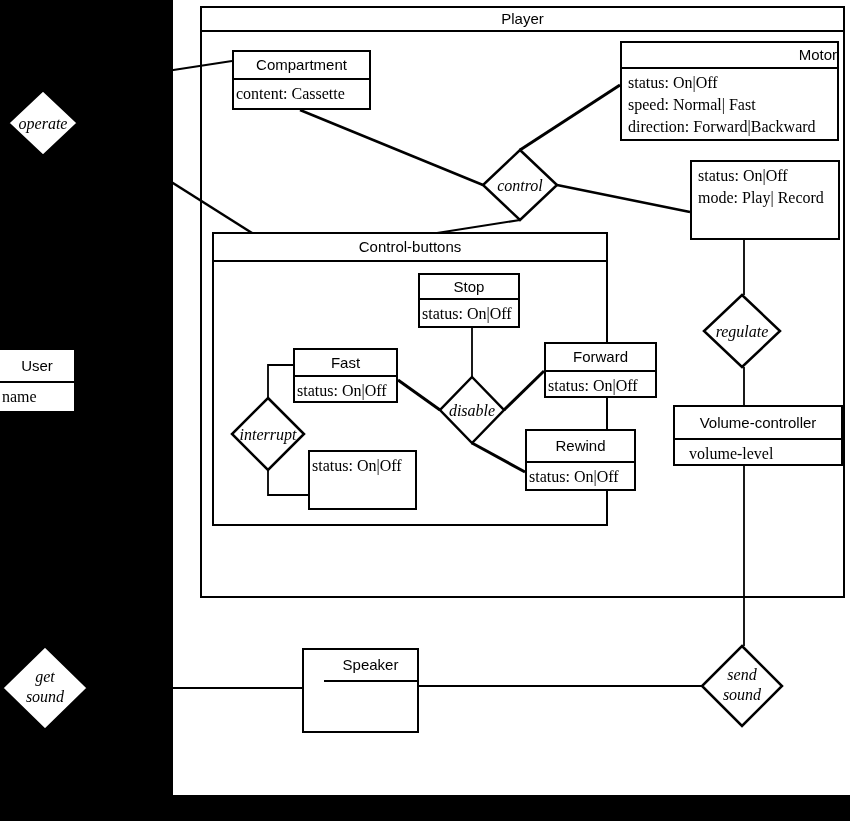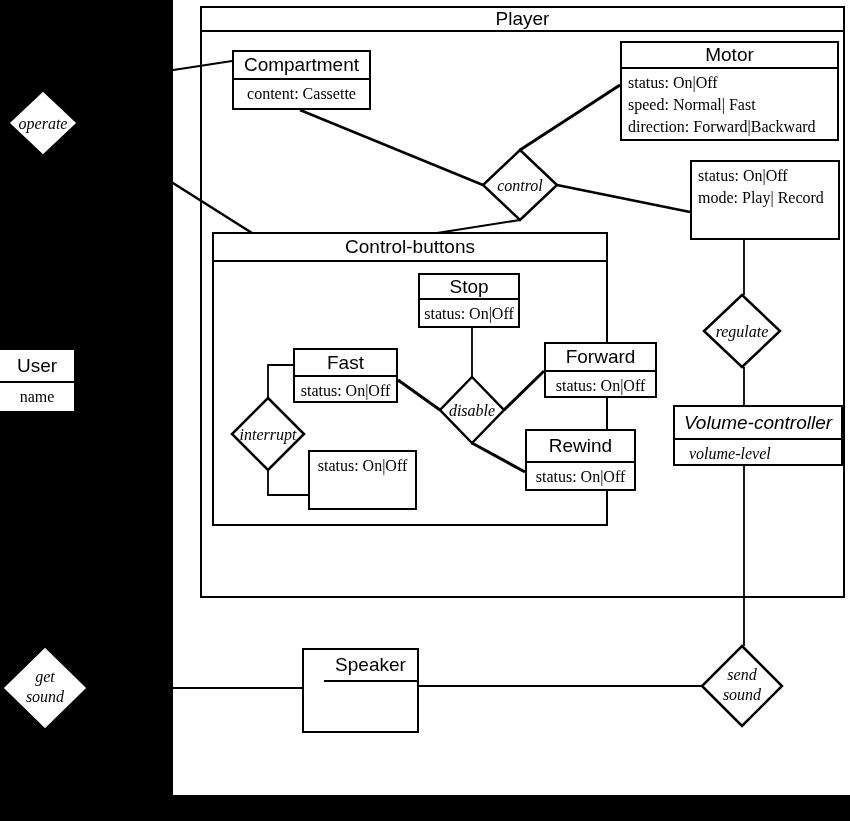--- a/index.html
+++ b/index.html
@@ -2,24 +2,24 @@
 <html><head>
 <meta charset="utf-8">
 <style>
   html,body{margin:0;padding:0;background:#000;}
   #stage{position:relative;width:850px;height:821px;background:#000;overflow:hidden;
          font-family:"Liberation Sans",sans-serif;}
   #wires{position:absolute;left:0;top:0;z-index:1;}
   .box{position:absolute;z-index:2;background:#fff;border:2px solid #000;box-sizing:border-box;}
   .frame{background:transparent;}
   .box-title{border-bottom:2px solid #000;text-align:center;font-family:"Liberation Sans",sans-serif;
-             font-size:19px;color:#000;overflow:hidden;white-space:nowrap;}
+             font-size:15px;color:#000;overflow:hidden;white-space:nowrap;}
   .box-attrs{font-family:"Liberation Serif",serif;font-size:16px;color:#000;padding:3px 6px 0 6px;}
   .attr{line-height:22px;white-space:nowrap;}
-  .attrs-center{text-align:center;padding-left:2px;padding-right:2px;}
+  .attrs-center{padding-left:2px;padding-right:2px;}
   .attrs-indent{padding-left:14px;}
   .diamond-label{font-family:"Liberation Serif",serif;font-style:italic;font-size:16px;fill:#000;
                  text-anchor:middle;}
   .diamond{fill:#fff;stroke:#000;stroke-width:2.5;}
   .edge{stroke:#000;fill:none;}
 </style>
 </head>
 <body>
 
 <div id="stage">
@@ -91,21 +91,21 @@
   </div>
 
   <div class="box" style="left:232px;top:50px;width:139px;height:60px;">
     <div class="box-title" style="height:26px;line-height:26px;">Compartment</div>
     <div class="box-attrs attrs-center">
       <div class="attr">content: Cassette</div>
     </div>
   </div>
 
   <div class="box" style="left:620px;top:41px;width:219px;height:100px;">
-    <div class="box-title" style="height:24px;line-height:24px;">Motor</div>
+    <div class="box-title" style="height:24px;line-height:24px;text-align:right;">Motor</div>
     <div class="box-attrs">
       <div class="attr">status: On|Off</div>
       <div class="attr">speed: Normal| Fast</div>
       <div class="attr">direction: Forward|Backward</div>
     </div>
   </div>
 
   <div class="box" style="left:690px;top:160px;width:150px;height:80px;">
     <div class="box-attrs">
       <div class="attr">status: On|Off</div>
@@ -140,21 +140,21 @@
     </div>
   </div>
 
   <div class="box" style="left:525px;top:429px;width:111px;height:62px;">
     <div class="box-title" style="height:30px;line-height:30px;">Rewind</div>
     <div class="box-attrs attrs-center">
       <div class="attr">status: On|Off</div>
     </div>
   </div>
 
-  <div class="box" style="left:673px;top:405px;width:170px;height:61px;font-style:italic;">
+  <div class="box" style="left:673px;top:405px;width:170px;height:61px;">
     <div class="box-title" style="height:31px;line-height:31px;">Volume-controller</div>
     <div class="box-attrs attrs-indent">
       <div class="attr">volume-level</div>
     </div>
   </div>
 
   <div class="box" style="left:302px;top:648px;width:117px;height:85px;">
     <div class="box-title" style="height:30px;line-height:30px;margin-left:20px;">Speaker</div>
     <div class="box-attrs"></div>
   </div>

